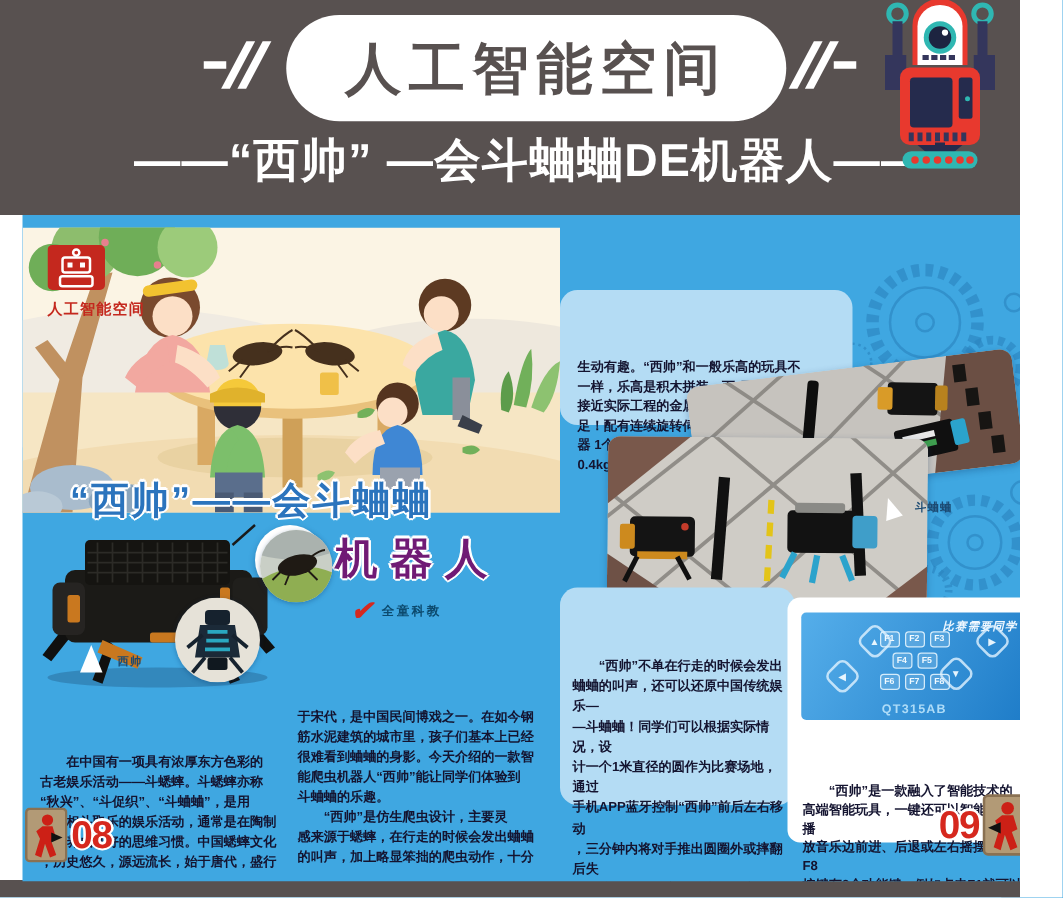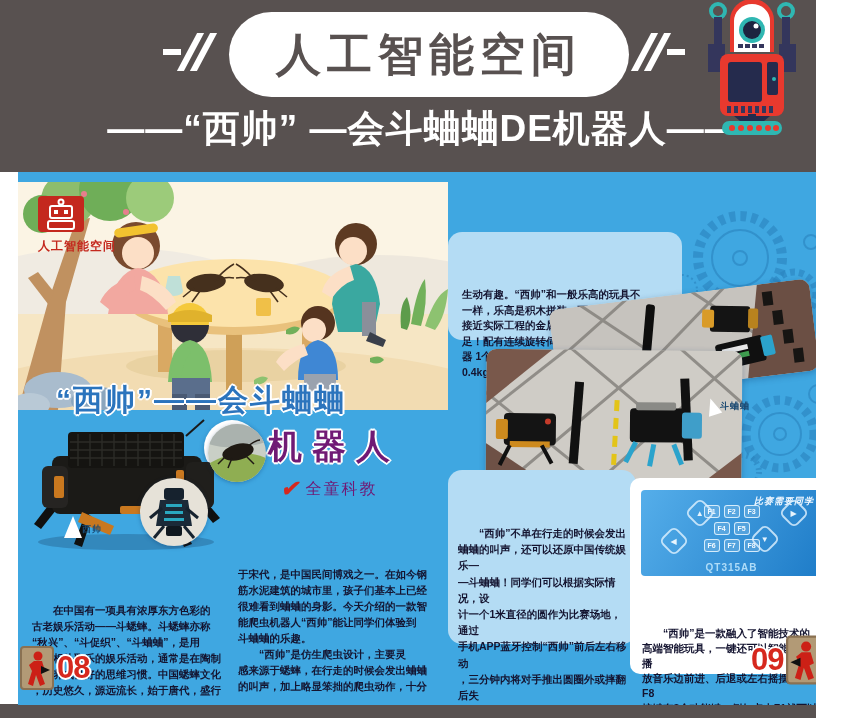--- a/index.html
+++ b/index.html
@@ -31,28 +31,28 @@
 
   .title1 { position:absolute; left:38px; top:208px; font-size:30px; font-weight:800; color:#2b74bd; letter-spacing:2px;
     text-shadow:-2px 0 #fff,2px 0 #fff,0 -2px #fff,0 2px #fff,-1px -1px #fff,1px 1px #fff,1px -1px #fff,-1px 1px #fff; }
   .de-circle { position:absolute; left:186px; top:248px; width:56px; height:56px; background:#ffffff; border-radius:50%;
     display:flex; align-items:center; justify-content:center; box-shadow:0 2px 5px rgba(10,60,110,.35);
     font-size:27px; font-weight:800; color:#2b74bd; }
   .title2 { position:absolute; left:250px; top:252px; font-size:34px; font-weight:800; color:#701a75; letter-spacing:10px;
     text-shadow:-2px 0 #fff,2px 0 #fff,0 -2px #fff,0 2px #fff,-1px -1px #fff,1px 1px #fff,1px -1px #fff,-1px 1px #fff; }
   .check-row { position:absolute; left:264px; top:304px; display:flex; align-items:center; gap:5px; }
   .check-mark { color:#d6281e; font-size:22px; font-weight:800; transform:skewX(-12deg); }
-  .check-text { font-size:16px; font-weight:400; color:#701a75; letter-spacing:2px; }
+  .check-text { font-size:10px; font-weight:700; color:#0c4a6e; letter-spacing:2px; }
 
   .robot-photo { position:absolute; left:6px; top:246px; }
   .inset { position:absolute; border-radius:50%; overflow:hidden; box-shadow:0 1px 4px rgba(10,50,100,.35); }
   .inset-cricket { left:190px; top:252px; width:58px; height:58px; }
   .inset-robot { left:122px; top:306px; width:68px; height:68px; }
 
-  .arrow-label { position:absolute; display:flex; align-items:flex-end; gap:0; }
+  .arrow-label { position:absolute; display:flex; align-items:flex-end; gap:12px; }
   .tri-up { width:0; height:0; border-left:9px solid transparent; border-right:9px solid transparent; border-bottom:22px solid #ffffff; }
   .tri-small { border-left-width:7px; border-right-width:7px; border-bottom-width:17px; transform:rotate(-18deg); }
   .arrow-caption { font-size:9px; font-weight:700; color:#1c4a72; padding-bottom:2px; letter-spacing:1px; }
   .arrow-xishuai { left:46px; top:344px; }
   .arrow-douqu { left:688px; top:226px; }
 
   .para { font-size:10.5px; line-height:16px; font-weight:700; color:#141430; white-space:pre-line;margin-top:44px; }
   .col-left { position:absolute; left:14px; top:386px; width:216px; }
   .col-mid  { position:absolute; left:220px; top:350px; width:214px; }
 

